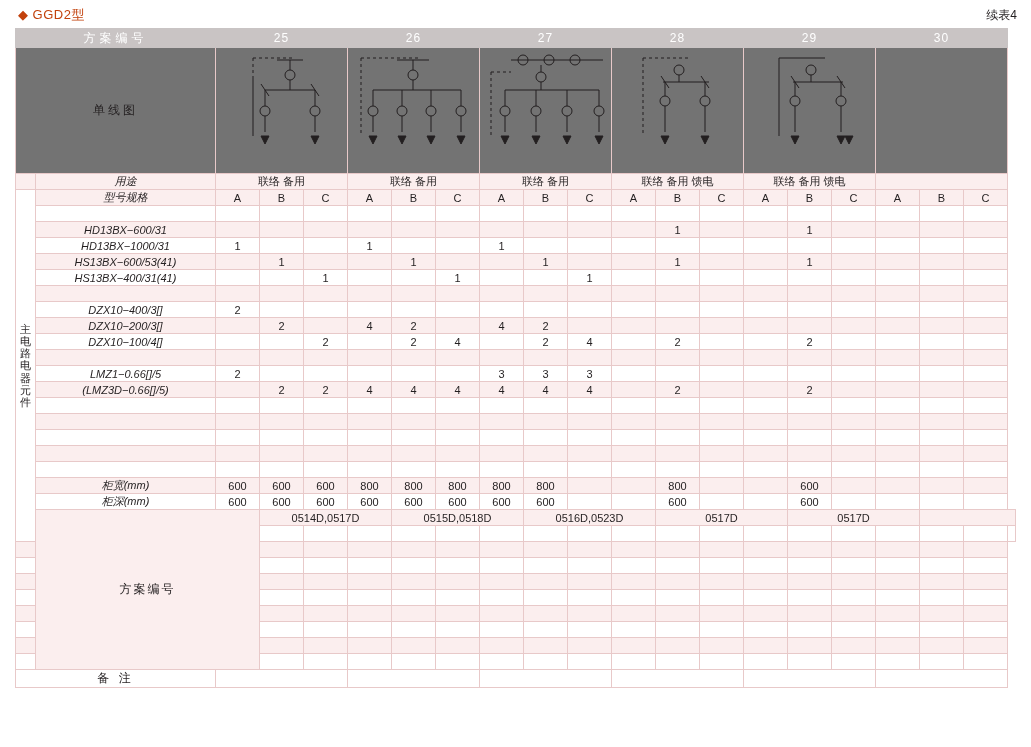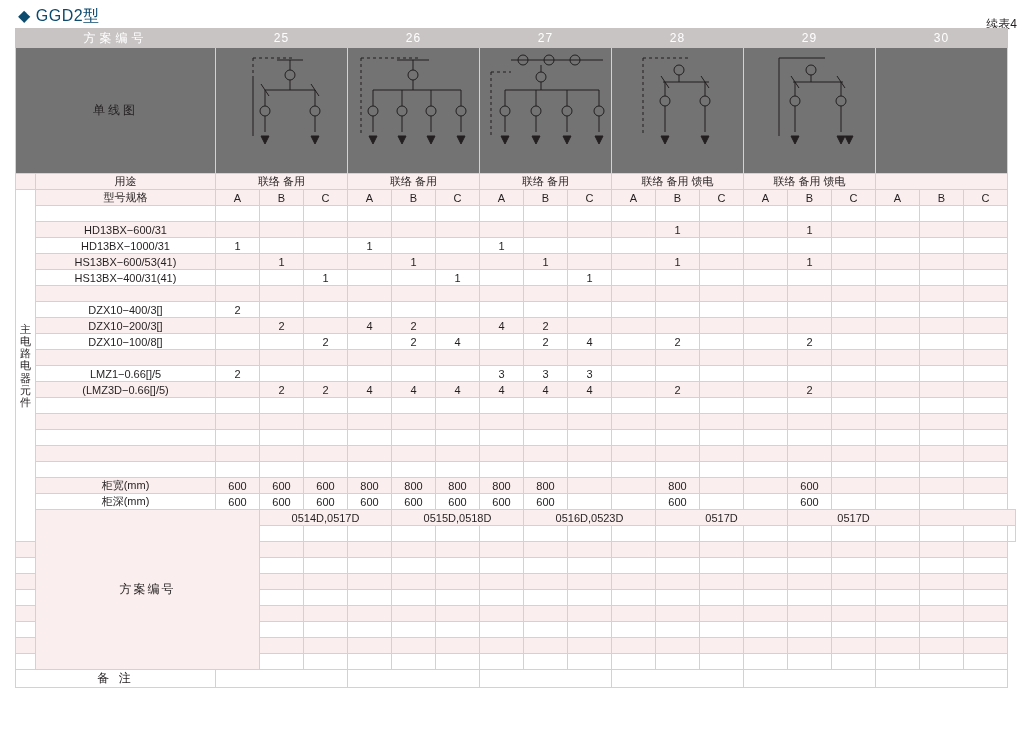--- a/index.html
+++ b/index.html
@@ -18,30 +18,29 @@
   
   .top-bar {
     position: absolute;
     left: 0; top: 0;
     width: 1031px;
     height: 28px;
   }
   .top-title {
     position: absolute;
     left: 18px; top: 6px;
-    font-size: 16px;
-    color: #0c4a6e;
+    font-size: 13px;
+    color: #c2410c;
     letter-spacing: .5px;
   }
   .top-right {
     position: absolute;
     right: 14px; top: 7px;
     font-size: 12px;
     color: #231f20;
-    margin-top: 9px;
   }
   
   table.main {
     position: absolute;
     left: 15px; top: 28px;
     width: 1001px;
     border-collapse: collapse;
     table-layout: fixed;
     font-size: 11px;
     color: #231f20;
@@ -75,20 +74,21 @@
     letter-spacing: 3px;
     font-size: 12px;
   }
   
   .stripe { background: #fbeeee; }
   .white  { background: #ffffff; }
   .leftlbl {
     text-align: left;
     padding-left: 8px;
     white-space: nowrap;
+    font-style: italic;
   }
   .vlabel {
     width: 20px;
     font-size: 11px;
     line-height: 1.1;
   }
   .vlabel span { display: block; }
   .use-row td { height: 17px; }
   .note-row td { height: 22px; font-size: 12px; letter-spacing: 3px; margin-top: 40px;}
   .circuit-label { letter-spacing: 2px; font-size: 12px; }
@@ -485,21 +485,21 @@
           <td class="stripe"></td>
           <td class="stripe"></td>
         <td class="stripe"></td>
           <td class="stripe"></td>
           <td class="stripe"></td>
         <td class="stripe"></td>
           <td class="stripe"></td>
           <td class="stripe"></td>
       </tr>
       <tr class="white">
-        <td class="leftlbl white">DZX10−100/8[]</td>
+        <td class="leftlbl white">DZX10−100/4[]</td>
         <td class="white"></td>
           <td class="white"></td>
           <td class="white">2</td>
         <td class="white"></td>
           <td class="white">2</td>
           <td class="white">4</td>
         <td class="white"></td>
           <td class="white">2</td>
           <td class="white">4</td>
         <td class="white"></td>

